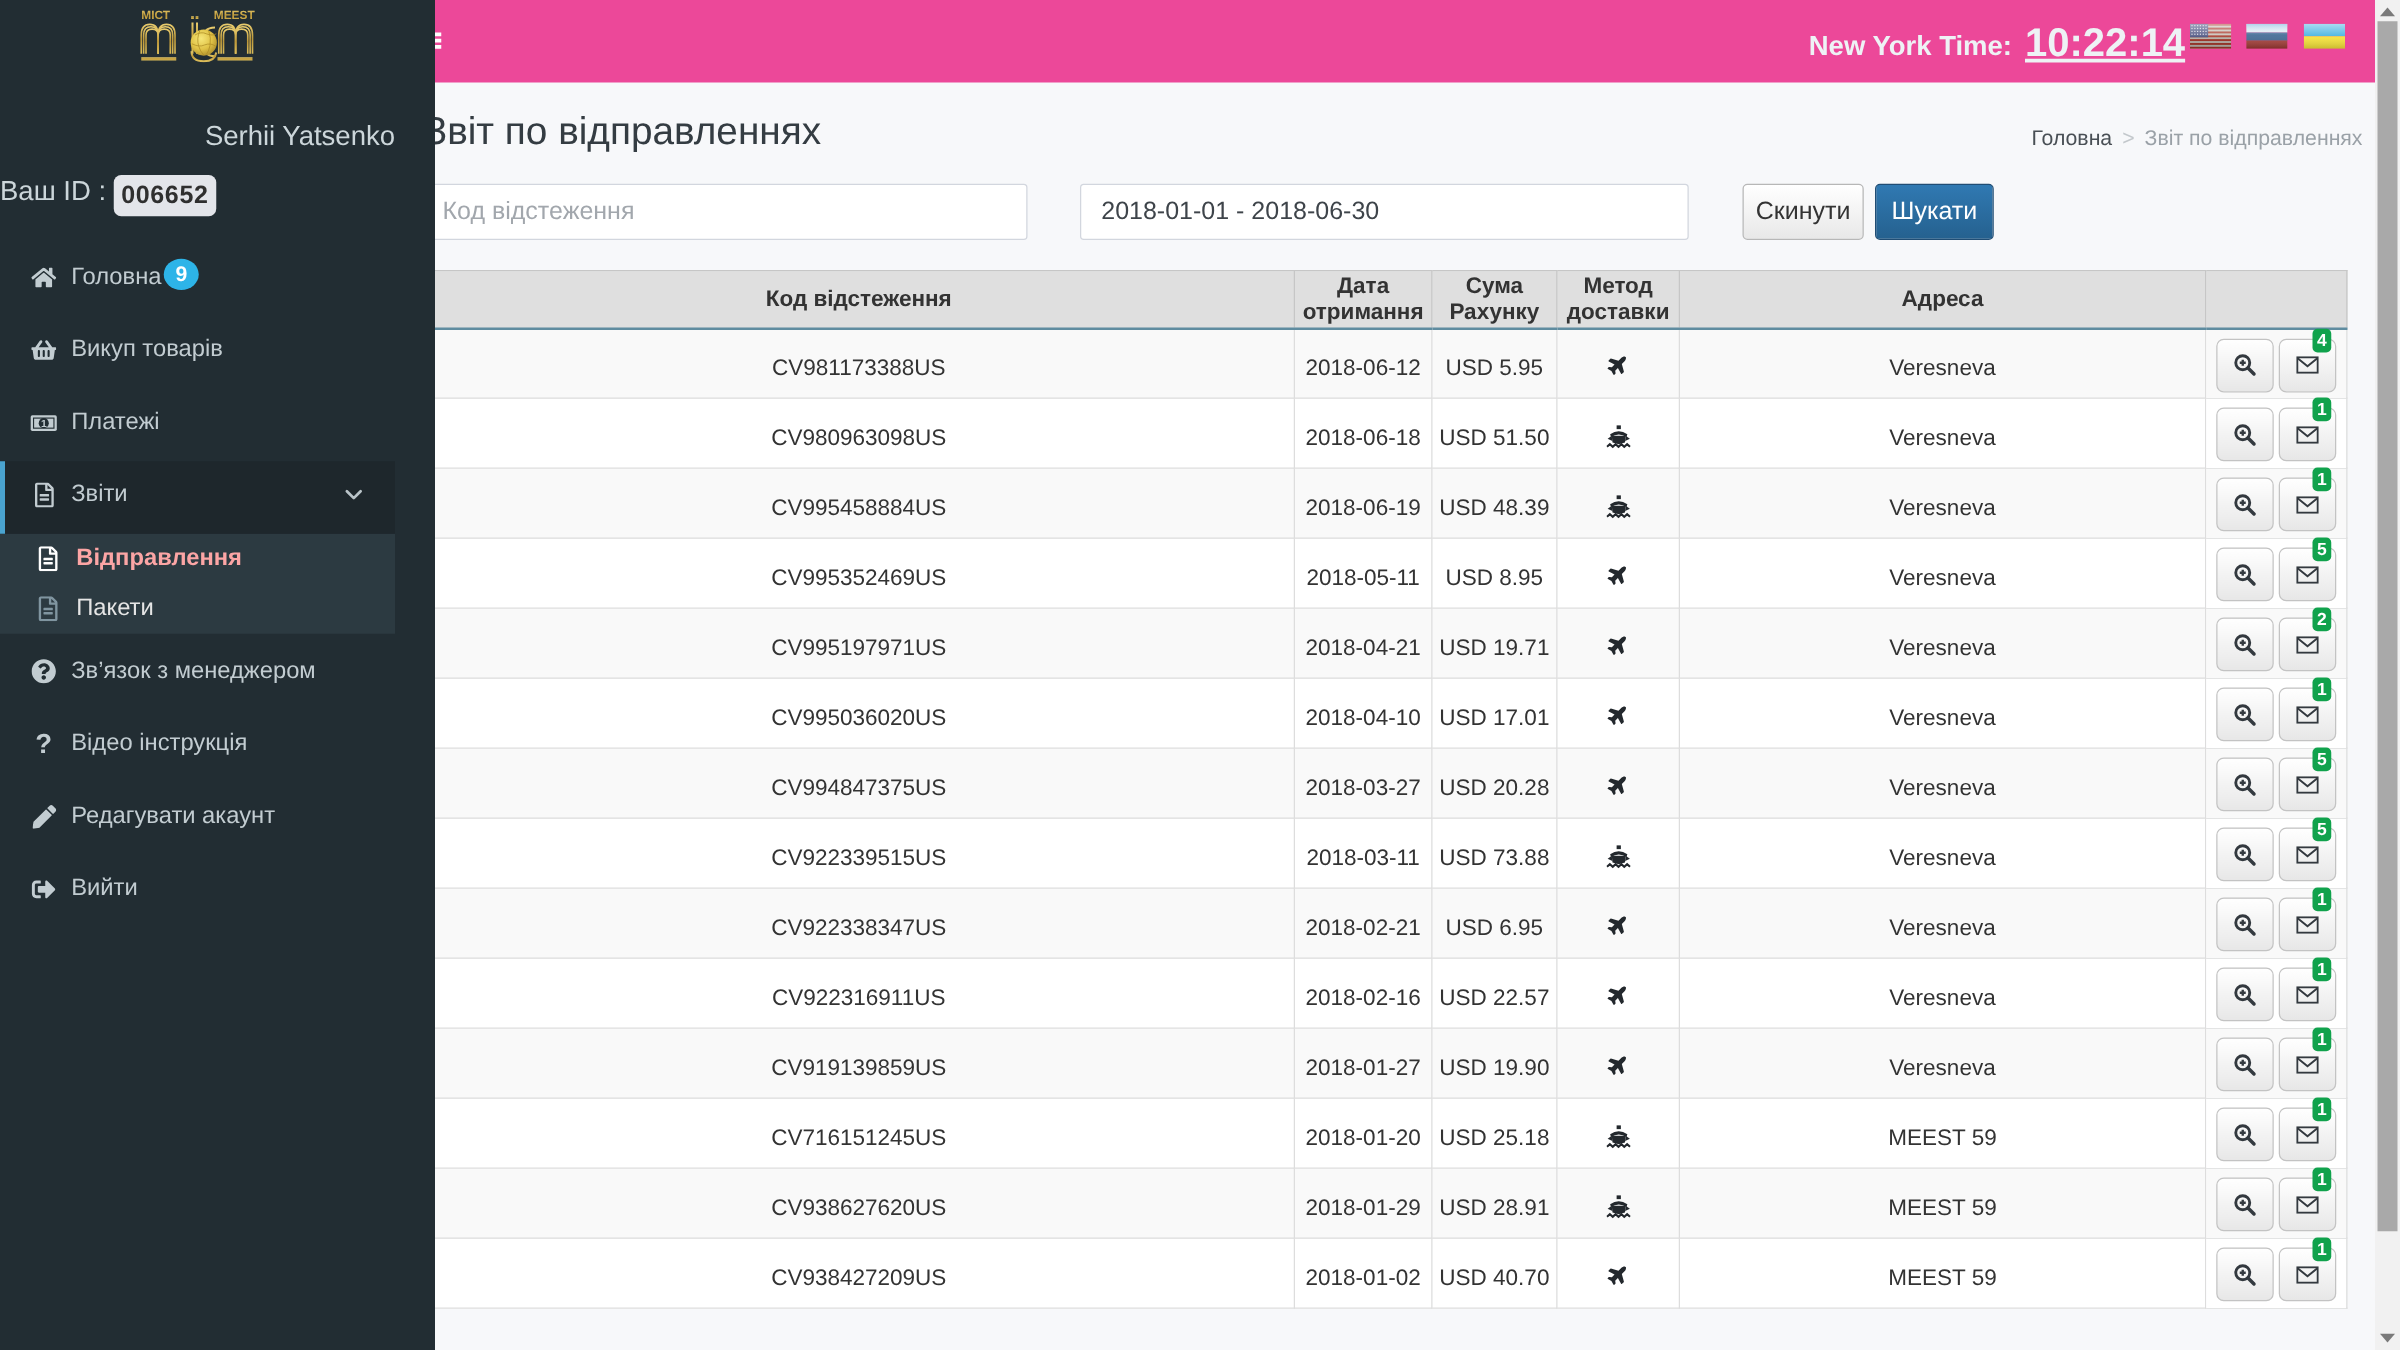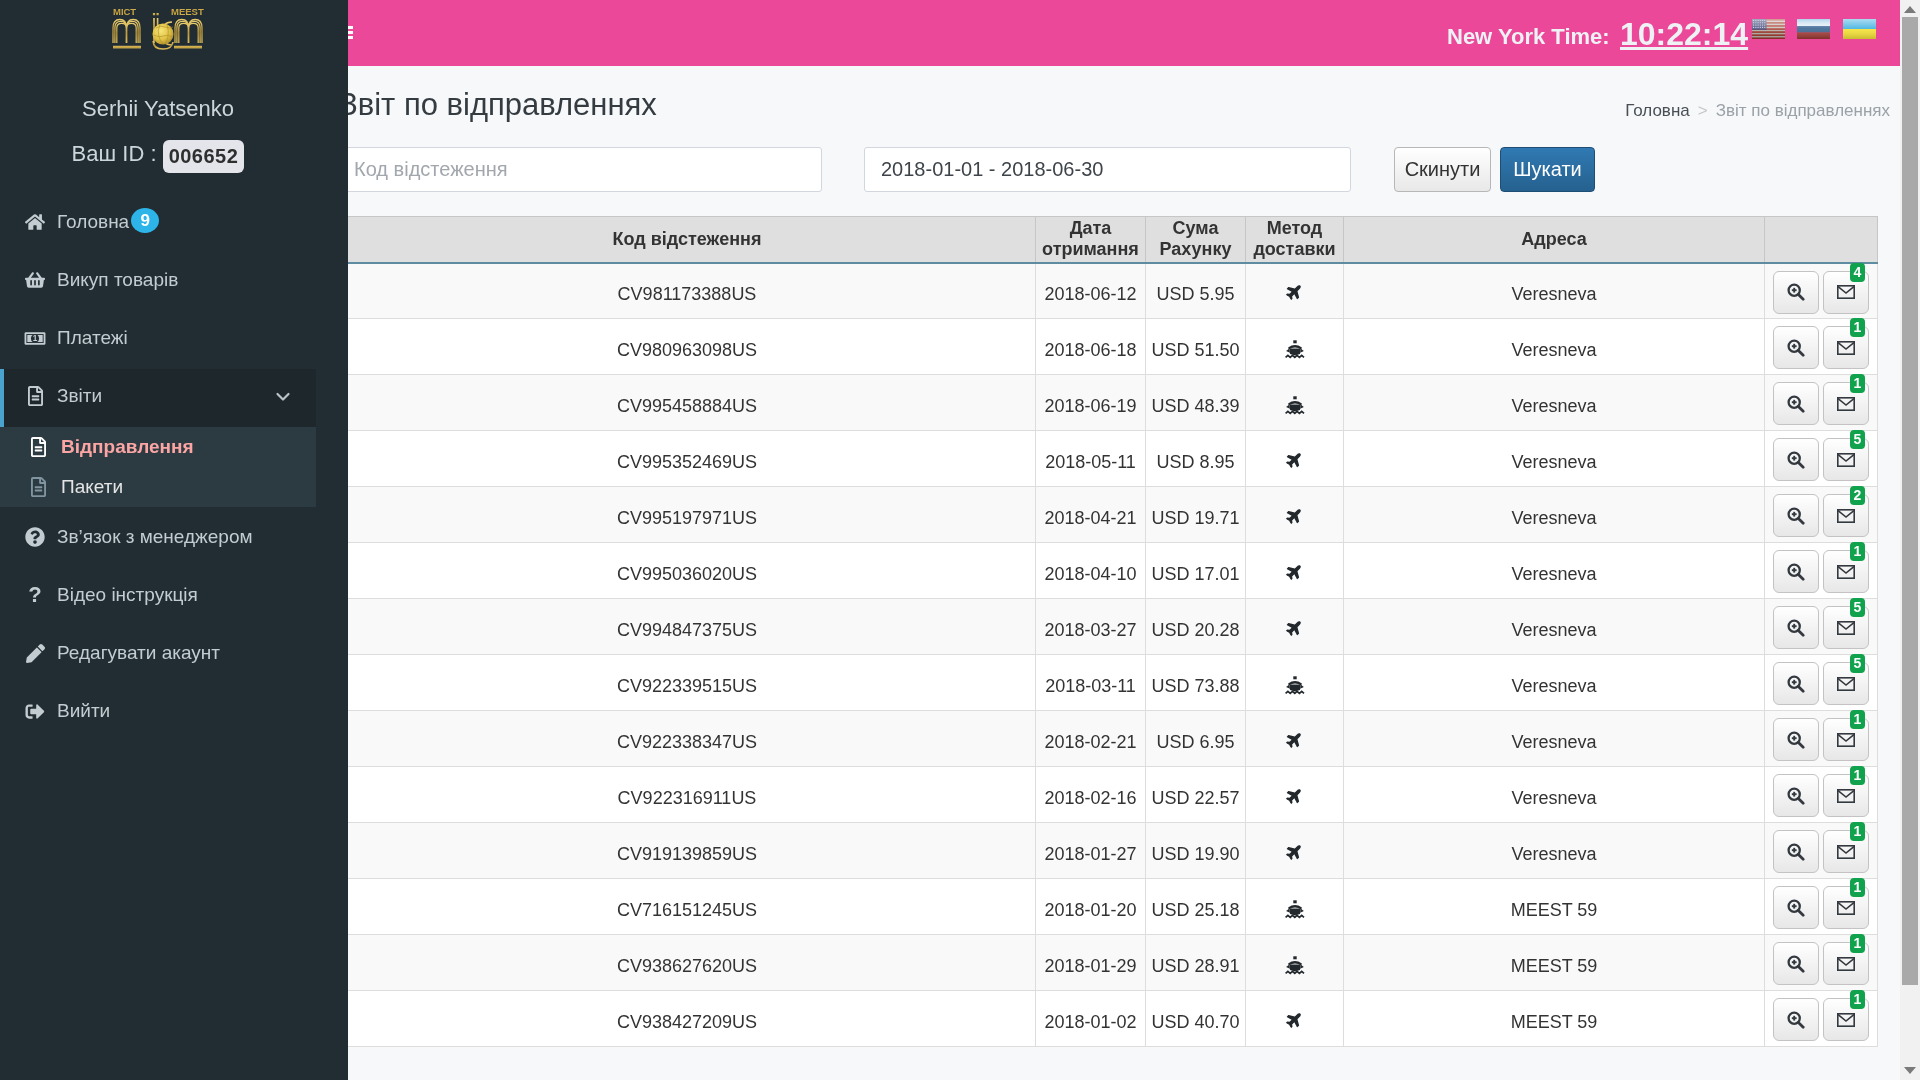--- a/index.html
+++ b/index.html
@@ -13,22 +13,22 @@
 .sbar .up{top:6px;border-bottom:7px solid #7a7a7a}
 .sbar .dn{bottom:6px;border-top:7px solid #7a7a7a}
 
 .burger{position:absolute;left:21px;top:26px;width:16px;height:13px}
 .burger i{display:block;height:3px;background:#fff;margin-bottom:2px}
 .nyt{position:absolute;top:27px;left:1131px;font-size:22px;font-weight:bold;color:#eef2f5;line-height:20px}
 .clock{position:absolute;top:22px;left:1304px;font-size:32px;font-weight:bold;color:#eef2f5;line-height:24px;text-decoration:underline;letter-spacing:0px}
 .flag{position:absolute;top:19px;width:33px;height:20px}
 
 .logo{position:absolute;left:110px;top:5px}
-.uname{position:absolute;top:96px;width:316px;text-align:center;font-size:22px;color:#ccd6da}
-.uid{position:absolute;top:140px;width:316px;text-align:center;font-size:22px;color:#ccd6da}
+.uname{position:absolute;top:96px;width:316px;text-align:right;font-size:22px;color:#ccd6da}
+.uid{position:absolute;top:140px;width:316px;font-size:22px;color:#ccd6da}
 .uid b{display:inline-block;background:#e3e5ea;color:#2f2f2f;font-size:20px;font-weight:bold;border-radius:6px;padding:5px 6px;vertical-align:-2px;letter-spacing:0.5px}
 .menu{position:absolute;top:195px;width:316px}
 .mi{position:relative;height:58px;color:#c2ccd1;font-size:19px}
 .mi .ic{position:absolute;left:24px;top:-2px;height:58px;width:22px;display:flex;align-items:center;justify-content:center}
 .mi .tx{position:absolute;left:57px;top:-2px;line-height:58px;white-space:nowrap}
 .mi.active{background:#1e272c;box-shadow:inset 4px 0 0 #4aa3cf}
 .mi .chev{position:absolute;right:25px;top:19px}
 .badge9{display:inline-block;background:#2db4e8;color:#fff;font-size:17px;font-weight:bold;border-radius:50%;width:28px;height:25px;line-height:25px;text-align:center;margin-left:2px;vertical-align:2px}
 .smenu{background:#2c3a41;padding:0}
 .smi{position:relative;height:40px;color:#e5e5e5;font-size:19px}

